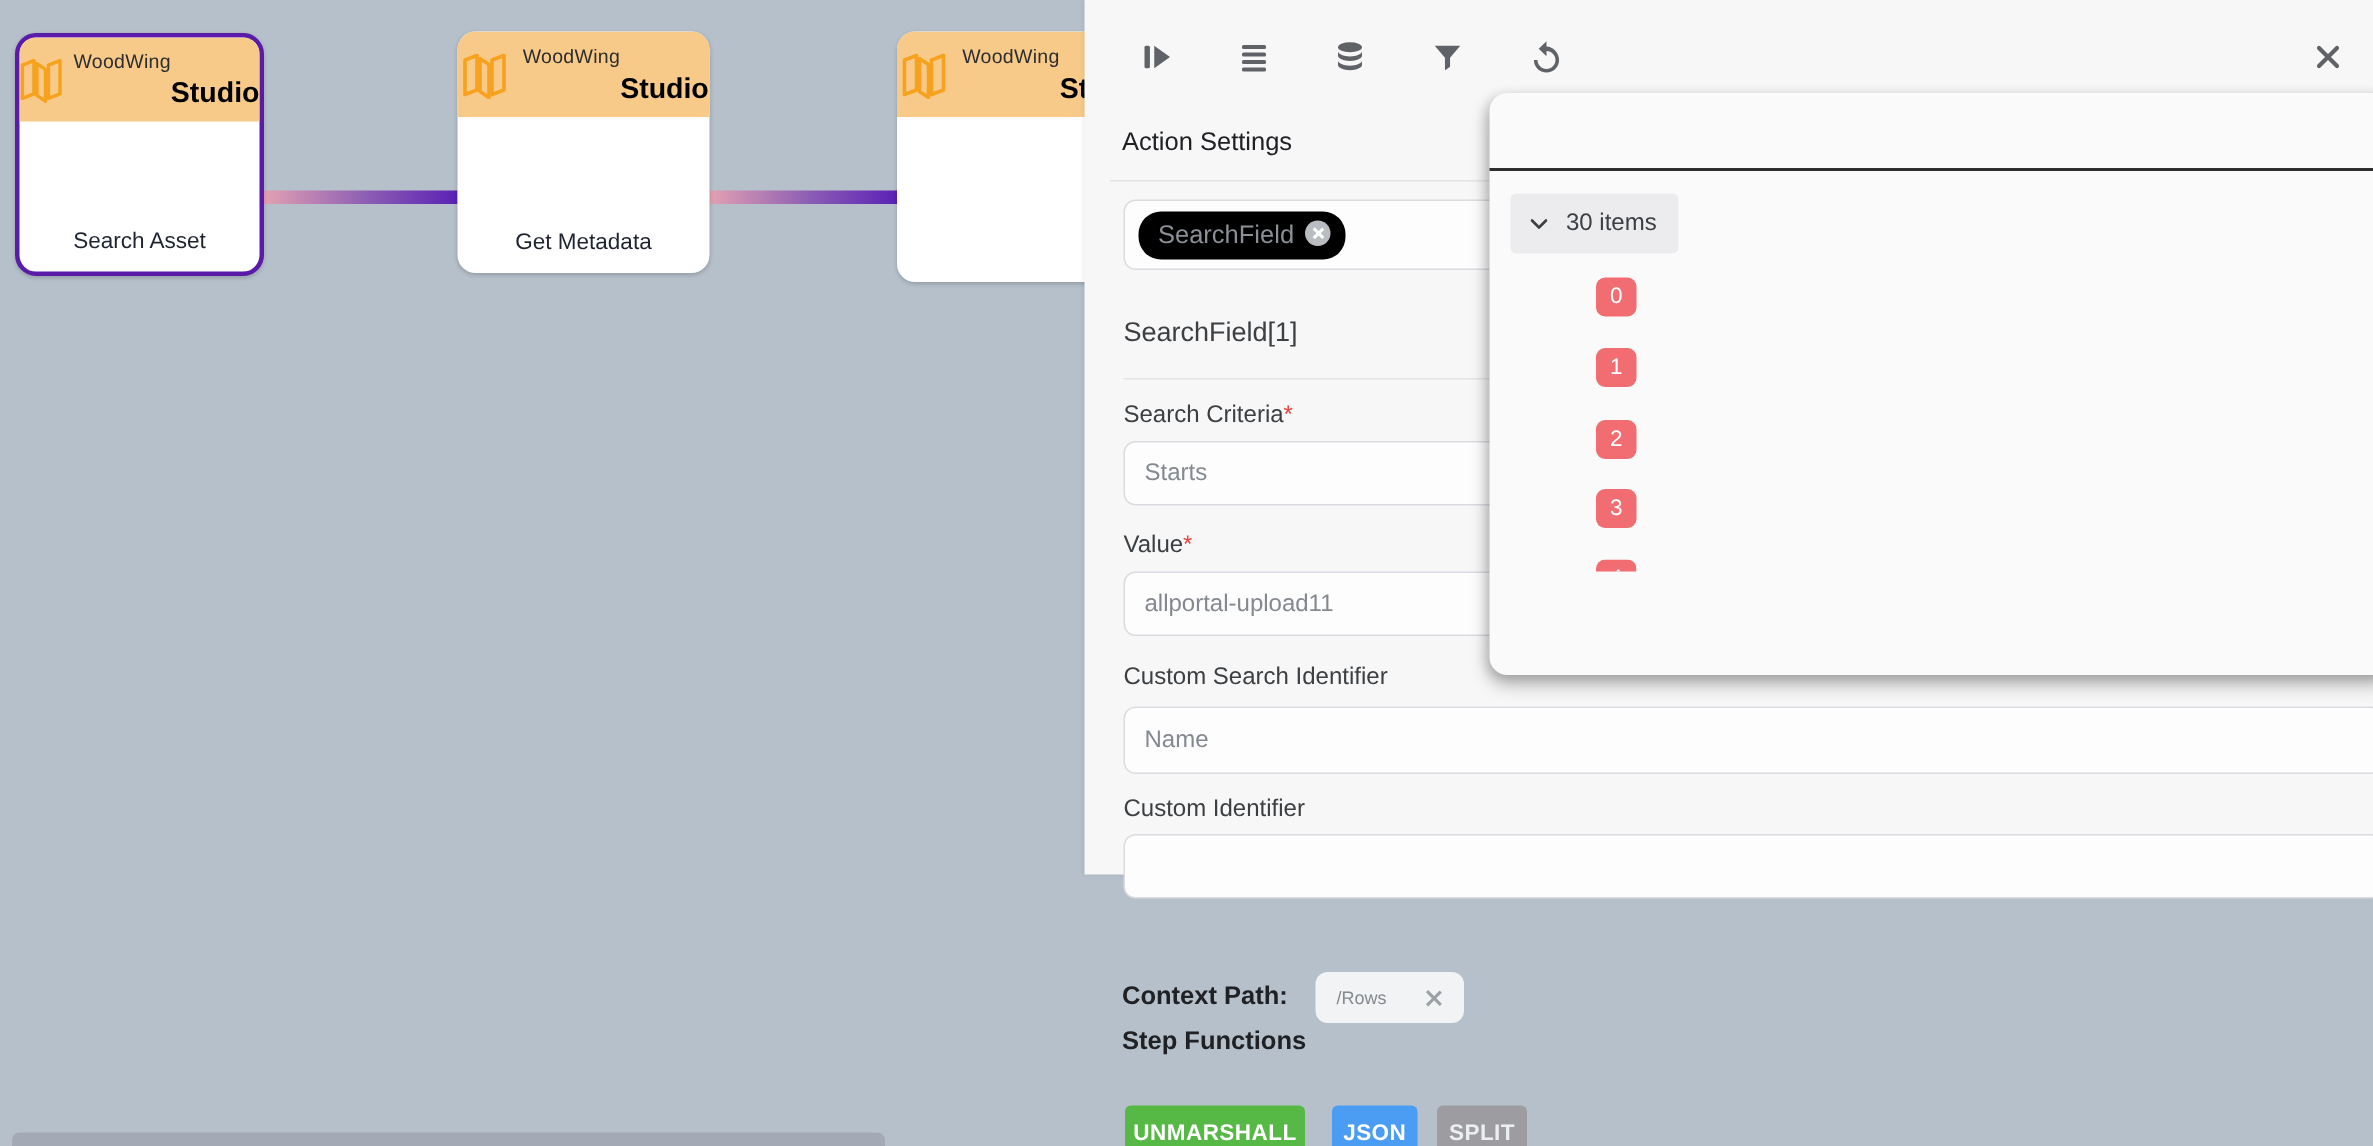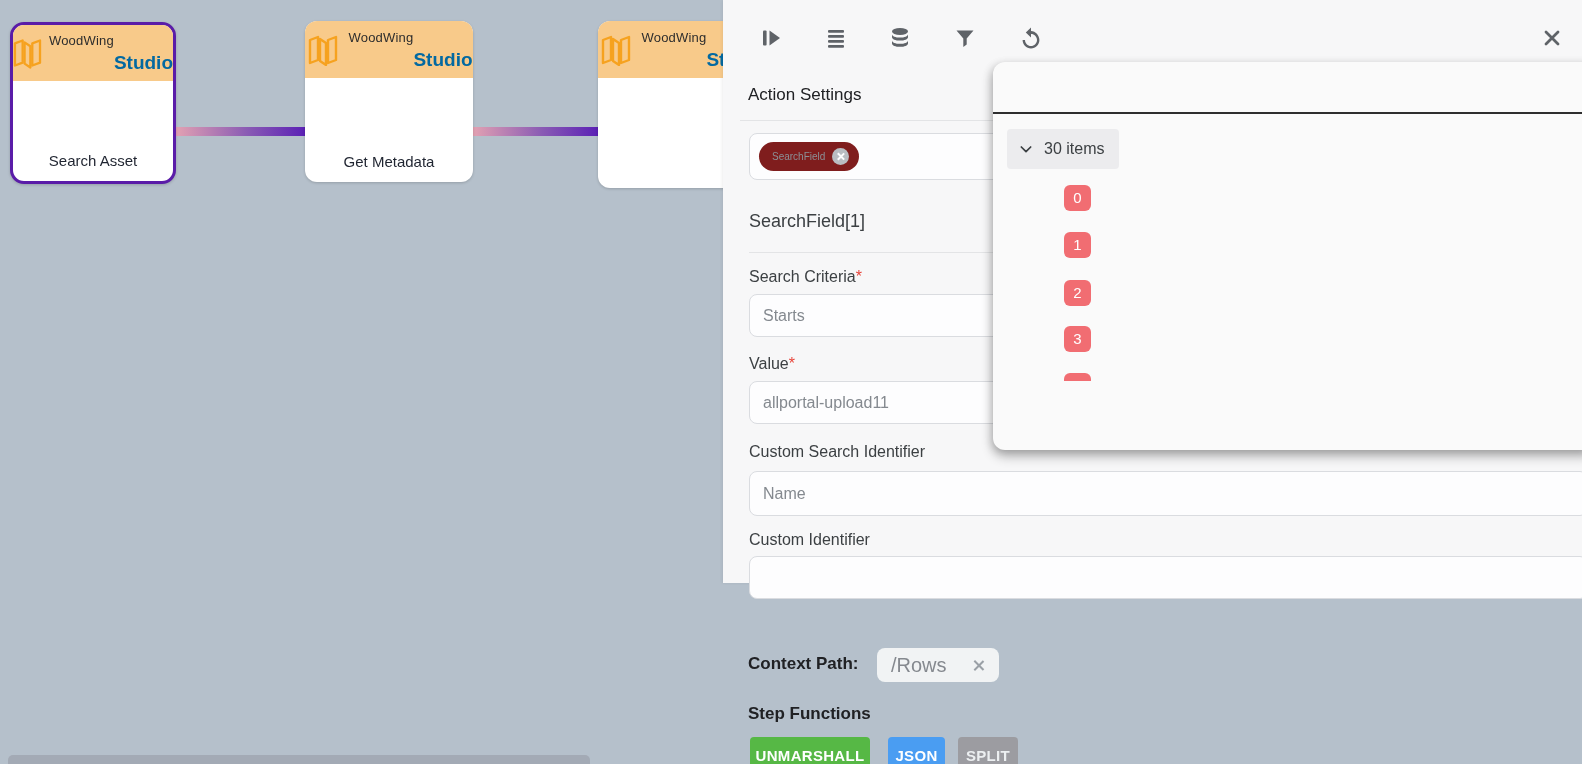--- a/index.html
+++ b/index.html
@@ -11,46 +11,46 @@
   .edge { position:absolute; top:127px; height:9px; background:linear-gradient(90deg,#e2a1b2 0%,#8a5bb4 55%,#5b21b5 100%); }
   .edge1 { left:176px; width:129px; }
   .edge2 { left:473px; width:125px; }
 
   .node { position:absolute; background:#fff; border-radius:12px; box-shadow:0 1px 3px rgba(0,0,0,.18); overflow:hidden; }
   .node.selected { border:3px solid #5a1ca8; border-radius:14px; }
   .node-header { height:57px; background:#f8ca8a; display:flex; align-items:center; justify-content:center; gap:7px; }
   .node.selected .node-header { height:56px; }
   .brand { display:flex; align-items:flex-start; line-height:1; }
   .brand-top { font-size:13px; color:#2d2d2d; letter-spacing:.2px; }
-  .brand-bottom { font-size:19px; font-weight:bold; color:#0369a1; margin-top:19px; }
+  .brand-bottom { font-size:19px; font-weight:bold; color:#000000; margin-top:19px; }
   .node-title { position:absolute; left:0; right:0; bottom:10px; text-align:center; font-size:15px; color:#1f2430; line-height:1.4; padding:0 8px; }
   .hscroll { position:absolute; left:8px; top:755px; width:582px; height:9px; background:#a3aab5; border-radius:5px 5px 0 0; }
 
   
   .panel { position:absolute; left:723px; top:0; width:859px; height:583px; background:#f7f7f8; box-shadow:-1px 0 3px rgba(0,0,0,.07); }
   .tool-btn { position:absolute; top:26px; width:24px; height:24px; cursor:pointer; }
   .panel-close { position:absolute; left:818px; top:27px; width:22px; height:22px; cursor:pointer; }
   .section-heading { position:absolute; left:25px; font-size:17px; font-weight:500; color:#202124; }
   .hr { position:absolute; left:17px; right:0; height:1px; background:#e3e4e6; }
   .field-label { position:absolute; left:26px; font-size:16px; color:#3c4043; }
   .req { color:#e8443a; }
   .tinput { position:absolute; left:26px; right:-6px; height:43px; background:#fdfdfe; border:1px solid #dadce0; border-radius:8px; font-size:16px; color:#84898f; padding:0 13px; font-family:"Liberation Sans",sans-serif; outline:none; }
   .chipbox { position:absolute; left:26px; right:-6px; top:133px; height:47px; background:#fdfdfe; border:1px solid #dadce0; border-radius:8px; display:flex; align-items:center; padding:0 9px; }
-  .chip { display:inline-flex; align-items:center; gap:7px; background:#7f1d1d; border-radius:15px; padding:6px 10px 6px 13px; font-size:10px; color:#8b9096; }
+  .chip { display:inline-flex; align-items:flex-start; gap:7px; background:#000000; border-radius:15px; padding:6px 10px 6px 13px; font-size:17px; color:#8b9096; }
   .chip-x { width:17px; height:17px; border-radius:50%; background:#b9bdc2; position:relative; cursor:pointer; }
   .chip-x::before,.chip-x::after { content:""; position:absolute; left:8px; top:4px; width:1.8px; height:9px; background:#fdfdfe; }
   .chip-x::before { transform:rotate(45deg); } .chip-x::after { transform:rotate(-45deg); }
   .group-label { position:absolute; left:26px; top:211px; font-size:18px; color:#3c4043; }
   .select { position:absolute; left:26px; right:-6px; top:556px; height:43px; background:#fdfdfe; border:1px solid #dadce0; border-radius:8px; cursor:pointer; }
   .ctx-label { position:absolute; left:25px; top:654px; font-size:17px; font-weight:bold; color:#202124; }
-  .ctx-chip { position:absolute; left:154px; top:648px; height:34px; background:#f1f3f4; border-radius:8px; display:flex; align-items:center; gap:25px; padding:0 14px; font-size:20px; color:#85898f; }
+  .ctx-chip { position:absolute; left:154px; top:648px; height:34px; background:#f1f3f4; border-radius:8px; display:flex; align-items:center; gap:25px; padding:0 14px; font-size:12px; color:#85898f; }
   .ctx-x { position:relative; width:13px; height:13px; cursor:pointer; }
   .ctx-x::before,.ctx-x::after { content:""; position:absolute; left:6px; top:0; width:1.5px; height:13px; background:#9aa0a6; }
   .ctx-x::before { transform:rotate(45deg); } .ctx-x::after { transform:rotate(-45deg); }
-  .sf-heading { position:absolute; left:25px; top:704px; font-size:17px; font-weight:bold; color:#202124; }
+  .sf-heading { position:absolute; left:25px; top:684px; font-size:17px; font-weight:bold; color:#202124; }
   .sf-btn { position:absolute; top:737px; height:36px; border:none; border-radius:4px; color:#fff; font-size:15px; font-weight:bold; font-family:"Liberation Sans",sans-serif; letter-spacing:.3px; cursor:pointer; text-align:center; }
   .sf-green { left:27px; width:120px; background:#56b845; }
   .sf-blue  { left:165px; width:57px; background:#4a9df2; }
   .sf-gray  { left:235px; width:60px; background:#9c9ca1; color:#eceff1; }
 
   
   .overlay { position:absolute; left:993px; top:62px; width:597px; height:388px; background:#fafafa; border-radius:12px 0 0 12px; box-shadow:0 6px 12px rgba(0,0,0,.30), -2px 2px 8px rgba(0,0,0,.12); z-index:5; }
   .ov-title { position:absolute; left:16px; top:13px; font-size:23px; font-weight:bold; color:#121212; }
   .ov-hr { position:absolute; left:0; right:0; top:50px; height:2px; background:#2e2e2e; }
   .items-row { position:absolute; left:14px; top:67px; width:112px; height:40px; background:#ececee; border-radius:4px; cursor:pointer; }

